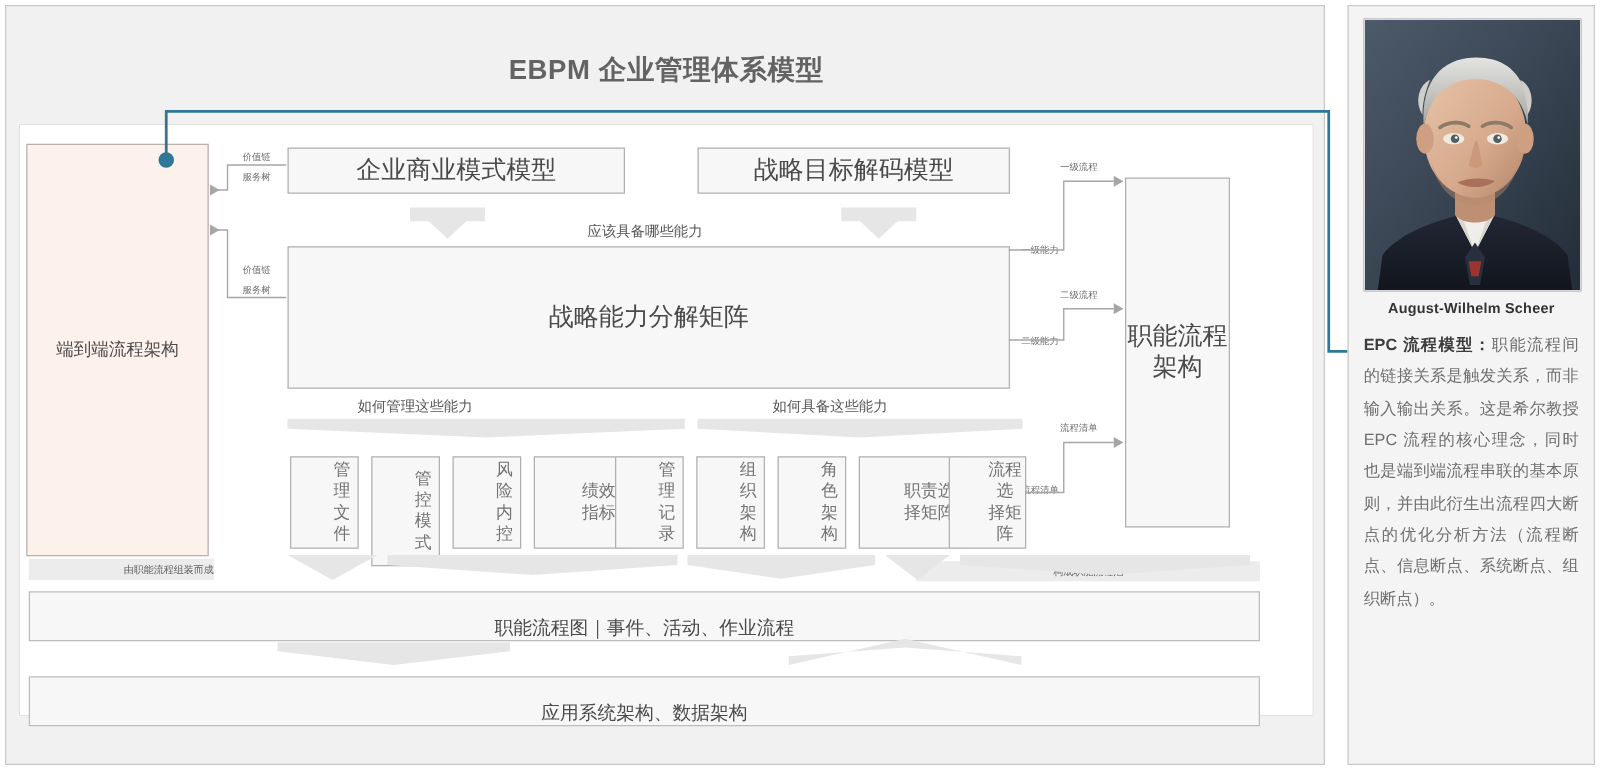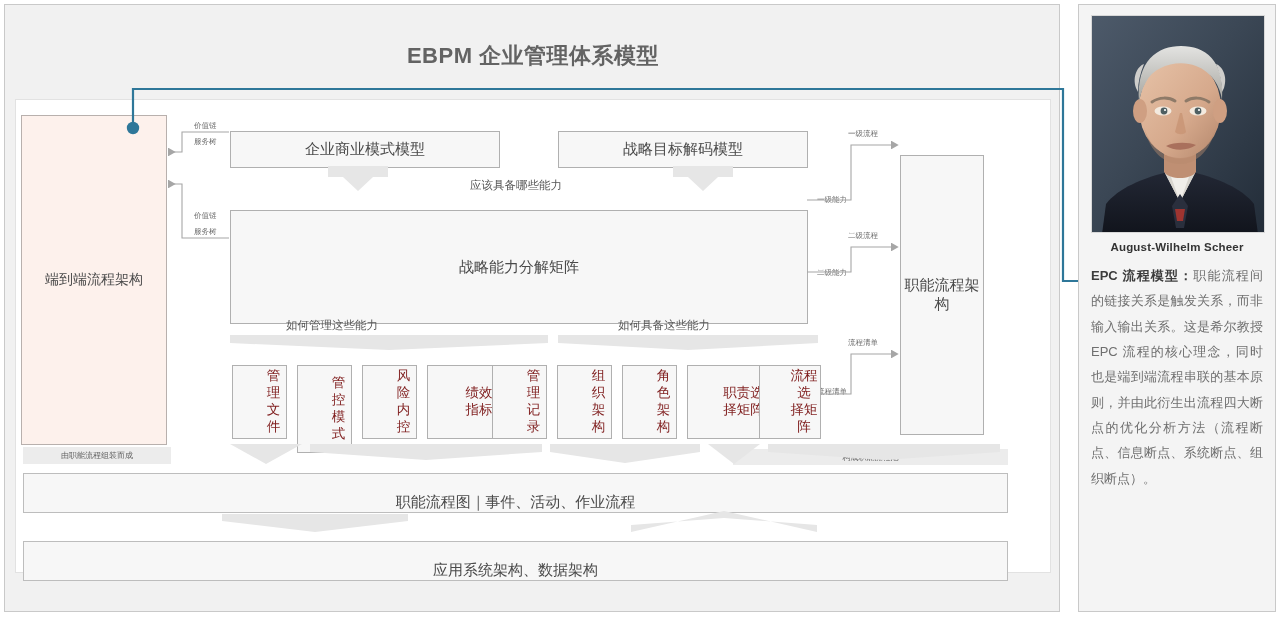--- a/index.html
+++ b/index.html
@@ -37,22 +37,22 @@
     position: absolute;
     background: #f7f7f7;
     border: 1px solid #b0b0b0;
     display: flex; align-items: center; justify-content: center;
     text-align: center;
     color: #4a4a4a;
     font-size: 14px;
     line-height: 1.25;
   }
   .box.pink { background: #fdf1ec; border-color: #b8b0ad; }
-  .box.big { font-size: 15px; margin-top: 13px; }
-  .box.small-cell { font-size: 13.5px; color: #7f1d1d; padding-left: 28px; }
+  .box.big { font-size: 20px; }
+  .box.small-cell { font-size: 13.5px; color: #737373; padding-left: 28px; }
   .bar {
     position: absolute;
     background: #f7f7f7;
     border: 1px solid #bdbdbd;
     display: flex; align-items: flex-end; justify-content: center;
     font-size: 15px; color: #4a4a4a;
   }
 
   
   .mini-label {
@@ -186,21 +186,21 @@
     </div>
     <div class="box small-cell" style="left:682px; top:360px; width:85px; height:74px;">
       <span style="white-space:pre-line">职责选
 择矩阵</span>
     </div>
     <div class="box small-cell" style="left:754px; top:360px; width:62px; height:74px;">
       <span style="white-space:pre-line">流程选
 择矩阵</span>
     </div>
 
-    <div class="pill" style="left:18px; top:442px; width:148px; height:17px;">
+    <div class="pill" style="left:18px; top:442px; width:148px; height:17px;justify-content:flex-end;">
       <span>由职能流程组装而成</span>
     </div>
     <div class="pill" style="left:728px; top:444px; width:275px; height:16px;">
       <span>构成职能流程池</span>
     </div>
 
     <div class="bar" style="left:18px; top:468px; width:985px; height:40px;">
       <span>职能流程图｜事件、活动、作业流程</span>
     </div>
     <div class="bar" style="left:18px; top:536px; width:985px; height:40px;">

